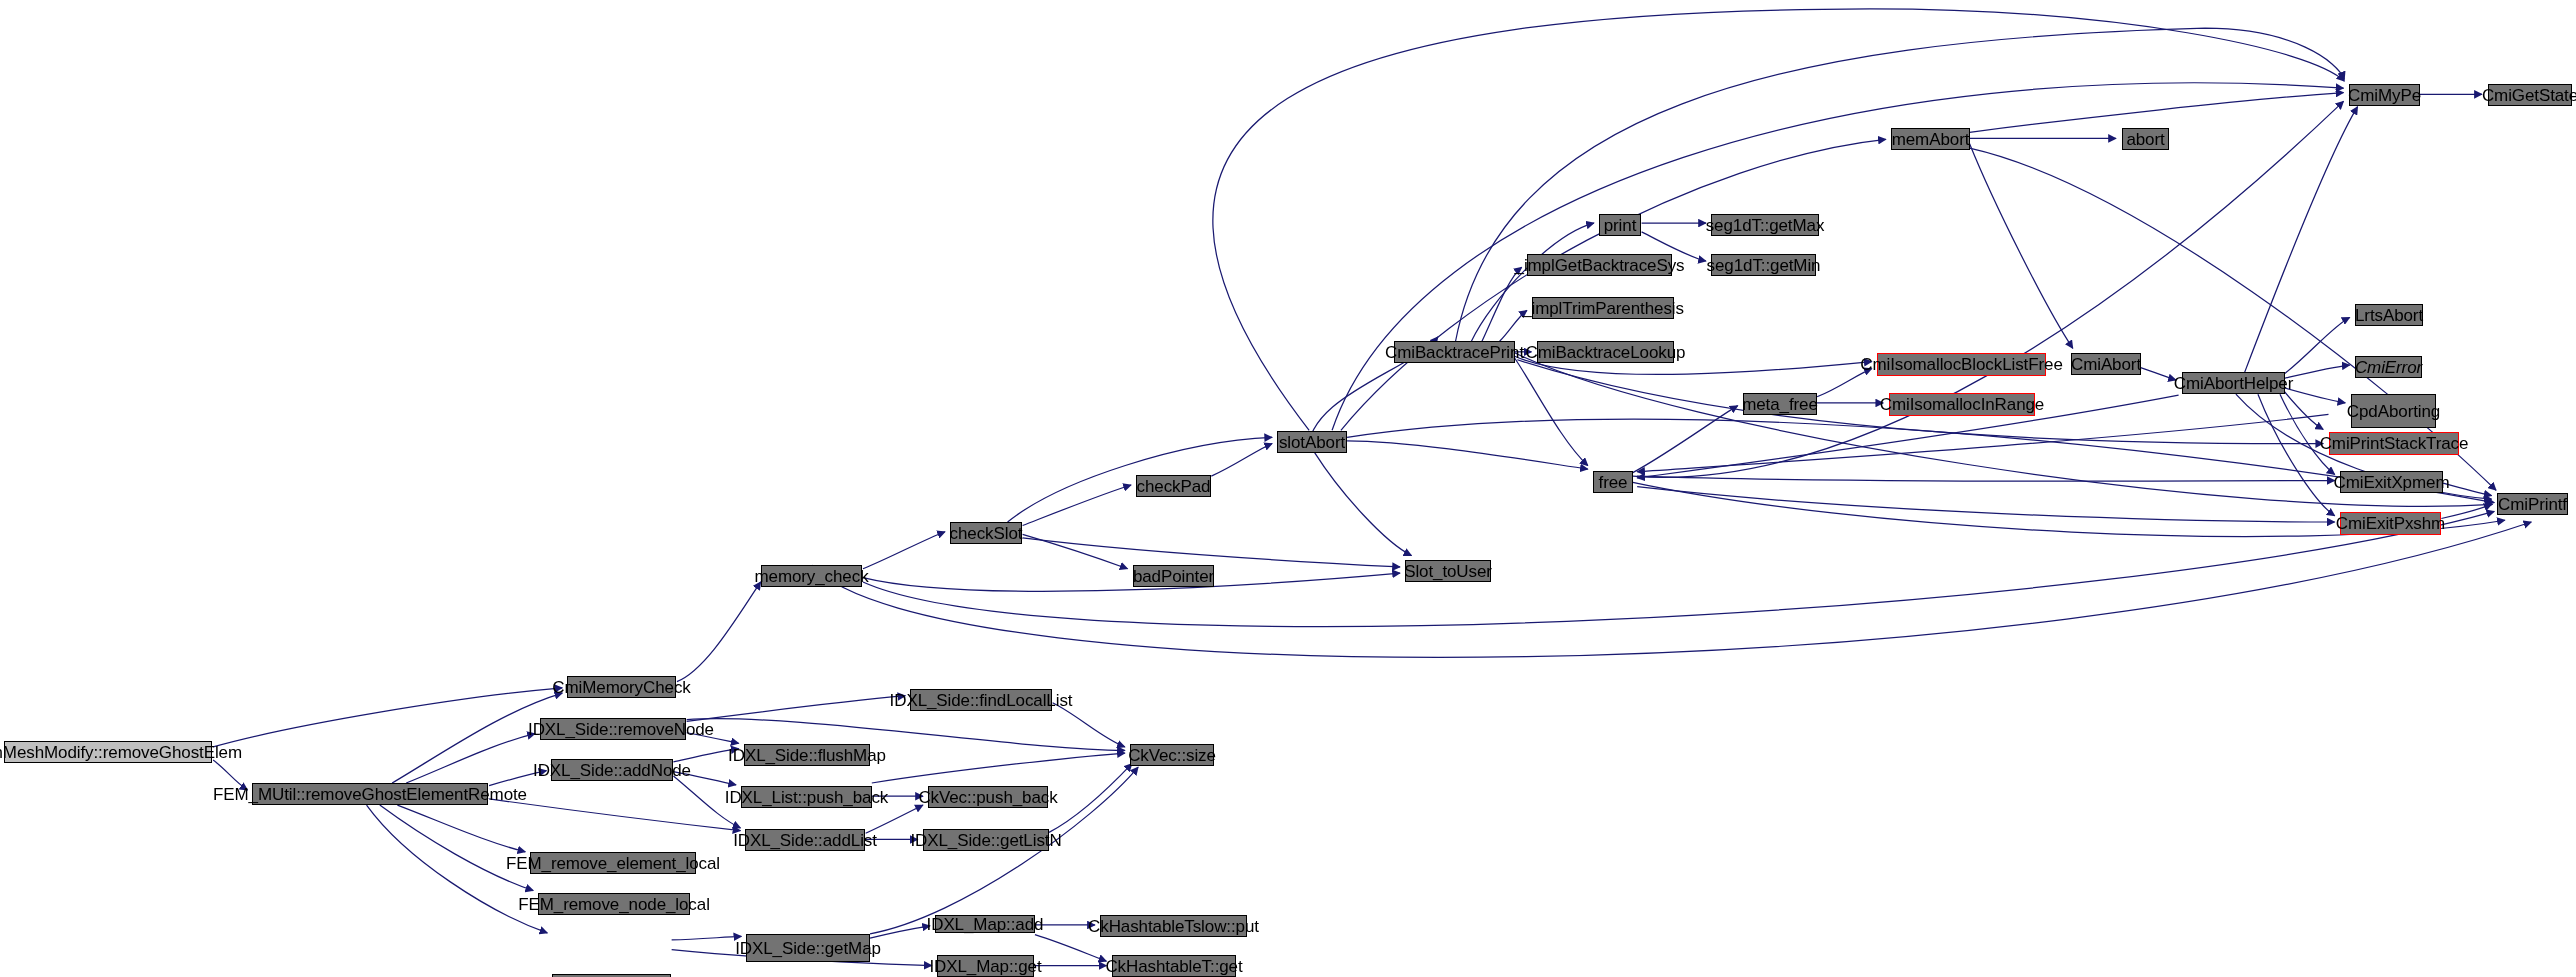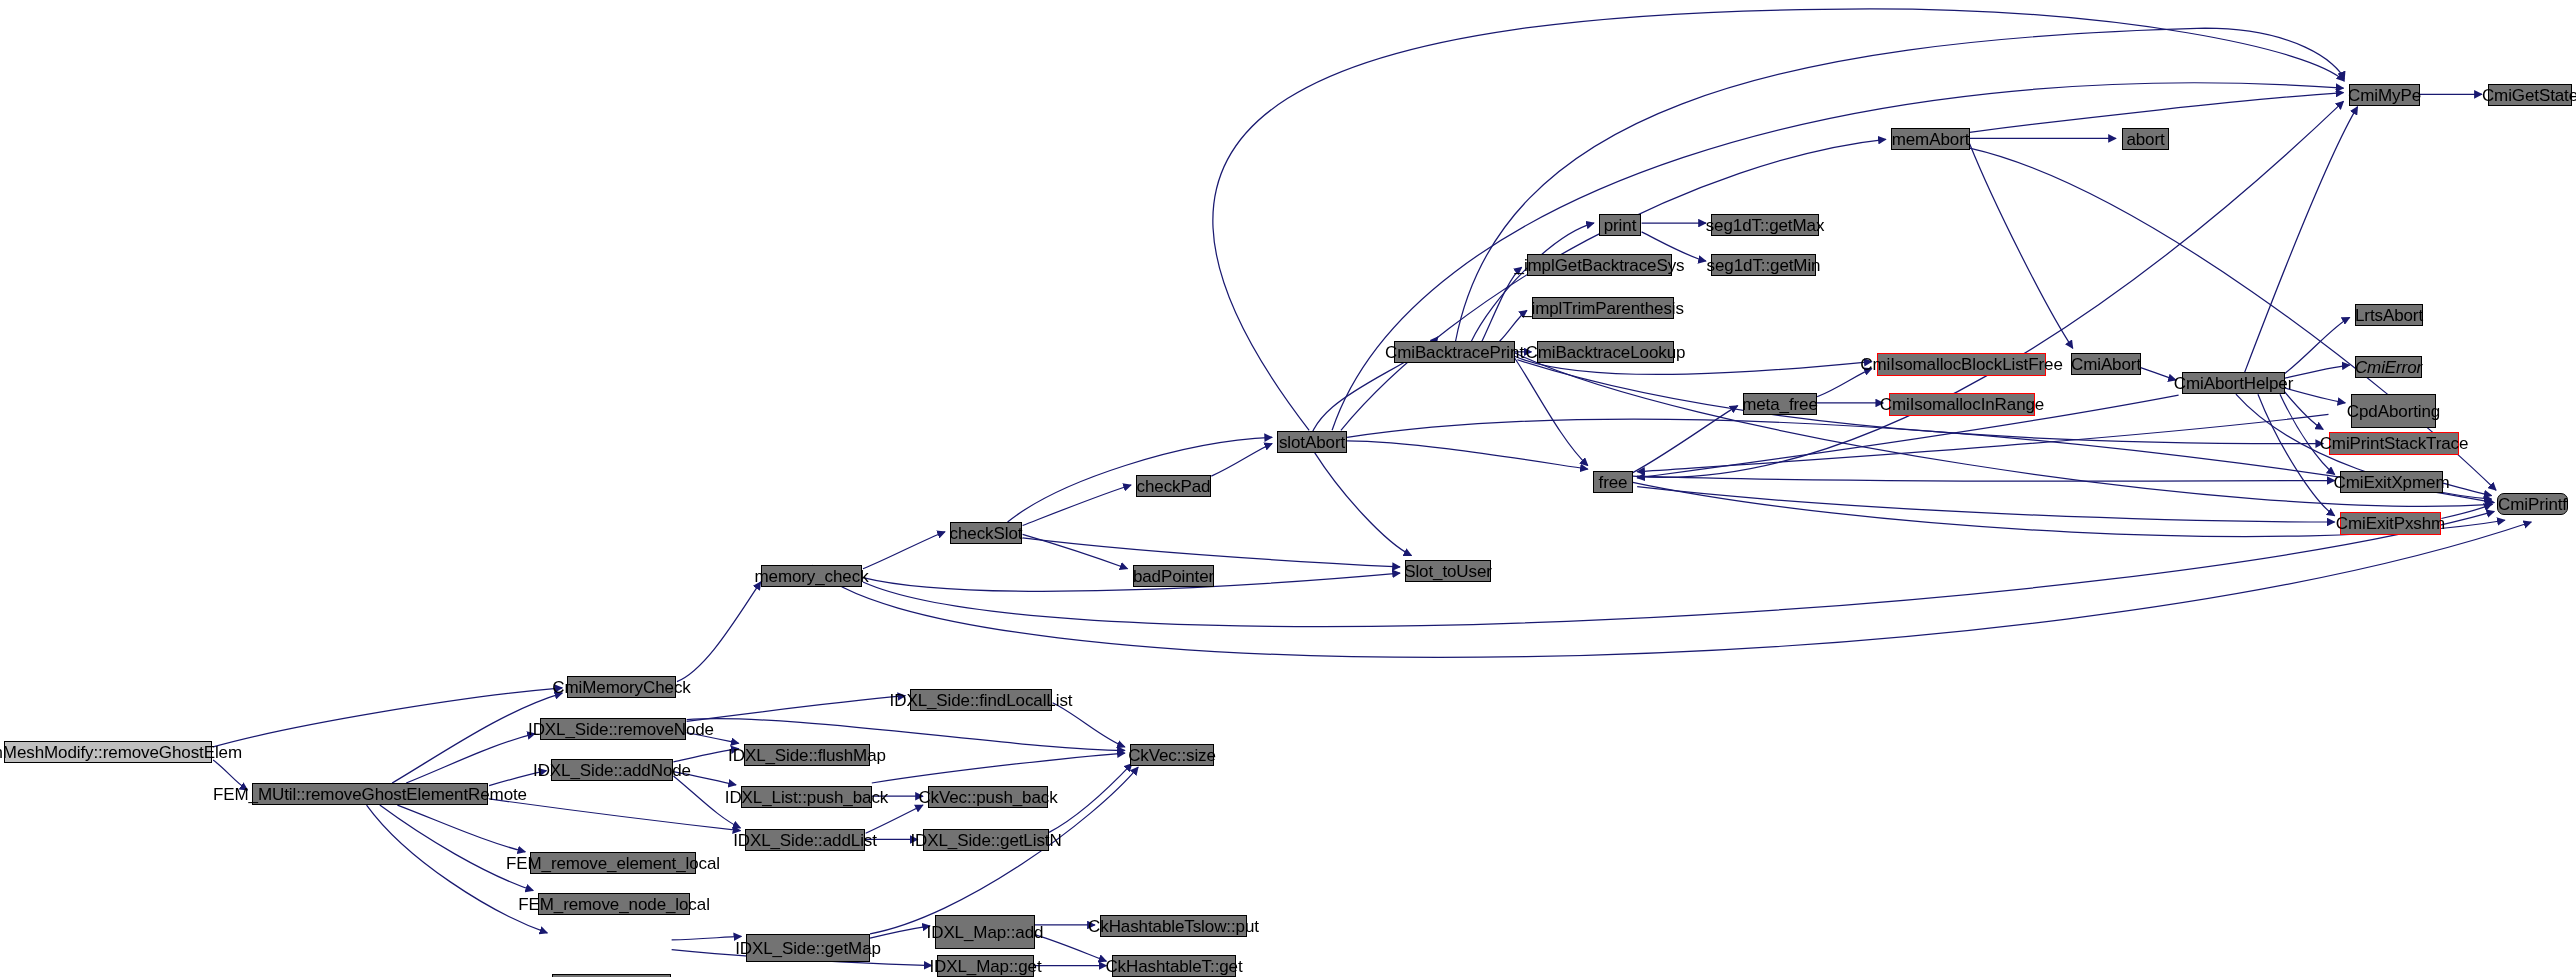--- a/index.html
+++ b/index.html
@@ -159,21 +159,21 @@
       </div>
       <div class="node" style="left: 923px; top: 829px; width: 126px; height: 22px;">
         <span>IDXL_Side::getListN</span>
       </div>
       <div class="node" style="left: 1130px; top: 744px; width: 84px; height: 22px;">
         <span>CkVec::size</span>
       </div>
       <div class="node" style="left: 746px; top: 934px; width: 124px; height: 28px;">
         <span>IDXL_Side::getMap</span>
       </div>
-      <div class="node" style="left: 935px; top: 915px; width: 100px; height: 34px;">
+      <div class="node" style="left: 935px; top: 915px; width: 100px; height: 18px;">
         <span>IDXL_Map::add</span>
       </div>
       <div class="node" style="left: 937px; top: 955px; width: 97px; height: 22px;">
         <span>IDXL_Map::get</span>
       </div>
       <div class="node" style="left: 1100px; top: 915px; width: 147px; height: 22px;">
         <span>CkHashtableTslow::put</span>
       </div>
       <div class="node" style="left: 1112px; top: 955px; width: 124px; height: 22px;">
         <span>CkHashtableT::get</span>
@@ -252,21 +252,21 @@
       </div>
       <div class="node redborder" style="left: 2329px; top: 432px; width: 130px; height: 23px;">
         <span>CmiPrintStackTrace</span>
       </div>
       <div class="node" style="left: 2340px; top: 471px; width: 103px; height: 22px;">
         <span>CmiExitXpmem</span>
       </div>
       <div class="node redborder" style="left: 2340px; top: 512px; width: 101px; height: 23px;">
         <span>CmiExitPxshm</span>
       </div>
-      <div class="node" style="left: 2497px; top: 493px; width: 71px; height: 22px; border-radius: 7px;">
+      <div class="node" style="left: 2497px; top: 493px; width: 71px; height: 22px;">
         <span>CmiPrintf</span>
       </div>
       <div class="node" style="left: 2349px; top: 84px; width: 71px; height: 22px;">
         <span>CmiMyPe</span>
       </div>
       <div class="node" style="left: 2488px; top: 84px; width: 84px; height: 22px;">
         <span>CmiGetState</span>
       </div>
     </div>
 </div>

